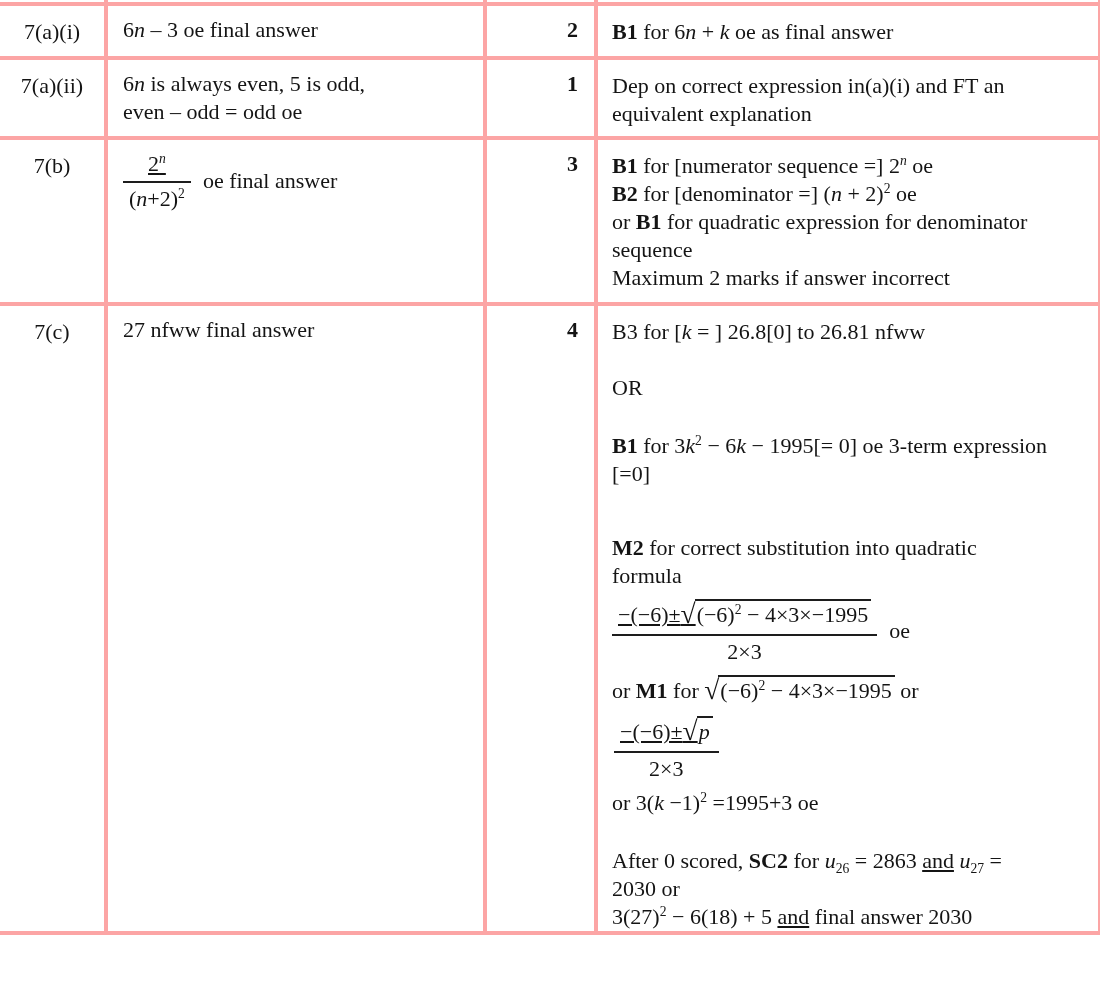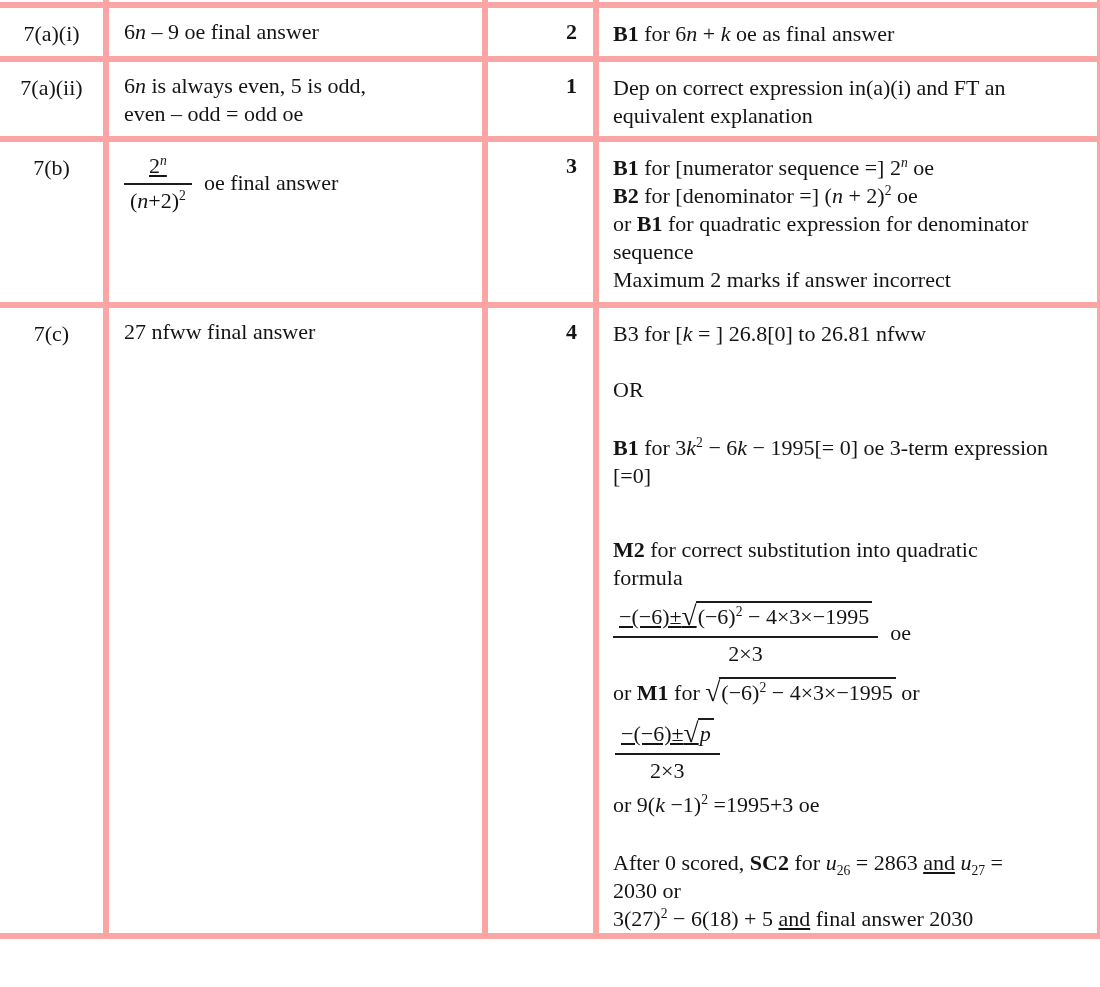--- a/index.html
+++ b/index.html
@@ -2,21 +2,21 @@
 <html><head>
 <meta charset="utf-8">
 <style>
   html,body{margin:0;padding:0;background:#fff;}
   .page{
     width:1100px;height:987px;background:#fff;overflow:hidden;
     font-family:"Liberation Serif","DejaVu Serif",serif;
     color:#141414;font-size:22px;line-height:1.27;
   }
   table.ms{border-collapse:collapse;width:1100px;table-layout:fixed;}
-  td{border:6px solid #fca5a5;vertical-align:top;background:#fff;}
+  td{border:4px solid #fca5a5;vertical-align:top;background:#fff;}
   td.q{border-left:none;text-align:center;padding:12px 2px 0 2px;}
   td.a{padding:10px 8px 0 15px;}
   td.m{text-align:right;padding:10px 16px 0 2px;font-weight:bold;}
   td.p{padding:12px 8px 0 14px;}
   tr.sliver td{height:2px;padding:0;border-top:none;}
   tr.r1{height:54px;}
   tr.r2{height:80px;padding-left:16px;}
   tr.r3{height:166px;}
   tr.r4{height:492px;}
   .ln{min-height:28px;}
@@ -54,21 +54,21 @@
       <td class="a"></td>
       <td class="m"></td>
       <td class="p"></td>
     </tr>
 
     <tr class="r1">
       <td class="q">
         <span>7(a)(i)</span>
       </td>
       <td class="a">
-        <div class="ln"><span>6</span><span style="font-style: italic;">n</span><span> – 9 oe final answer</span></div>
+        <div class="ln"><span>6</span><span style="font-style: italic;">n</span><span> – 3 oe final answer</span></div>
       </td>
       <td class="m">
         <span>2</span>
       </td>
       <td class="p">
         <div class="ln"><span style="font-weight: 700;">B1</span><span> for 6</span><span style="font-style: italic;">n</span><span> + </span><span style="font-style: italic;">k</span><span> oe as final answer</span></div>
       </td>
     </tr>
 
     <tr class="r2">
@@ -137,21 +137,21 @@
           </span>
           <span class="after"><span>oe</span></span>
         </div>
         <div class="ln gap6"><span><span>or </span><span style="font-weight: 700;">M1</span><span> for </span></span><span class="sqrt"><span class="rad"><span>(−6)</span><sup>2</sup><span> − 4×3×−1995</span></span></span><span><span> or</span></span></div>
         <div class="math-row gap6">
           <span class="frac fr2b">
             <span class="num"><span><span>−(−6)±</span></span><span class="sqrt"><span class="rad"><span style="font-style: italic;">p</span></span></span></span>
             <span class="den"><span>2×3</span></span>
           </span>
         </div>
-        <div class="ln gap6"><span>or 9(</span><span style="font-style: italic;">k</span><span> −1)</span><sup>2</sup><span> =1995+3 oe</span></div>
+        <div class="ln gap6"><span>or 3(</span><span style="font-style: italic;">k</span><span> −1)</span><sup>2</sup><span> =1995+3 oe</span></div>
         <div class="ln gap30"><span>After 0 scored, </span><span style="font-weight: 700;">SC2</span><span> for </span><span style="font-style: italic;">u</span><sub>26</sub><span> = 2863 </span><span style="text-decoration: underline;">and</span><span> </span><span style="font-style: italic;">u</span><sub>27</sub><span> =</span></div>
         <div class="ln"><span>2030 or</span></div>
         <div class="ln"><span>3(27)</span><sup>2</sup><span> − 6(18) + 5 </span><span style="text-decoration: underline;">and</span><span> final answer 2030</span></div>
       </td>
     </tr>
   </tbody>
     </table>
 </div>
 
 </body></html>

